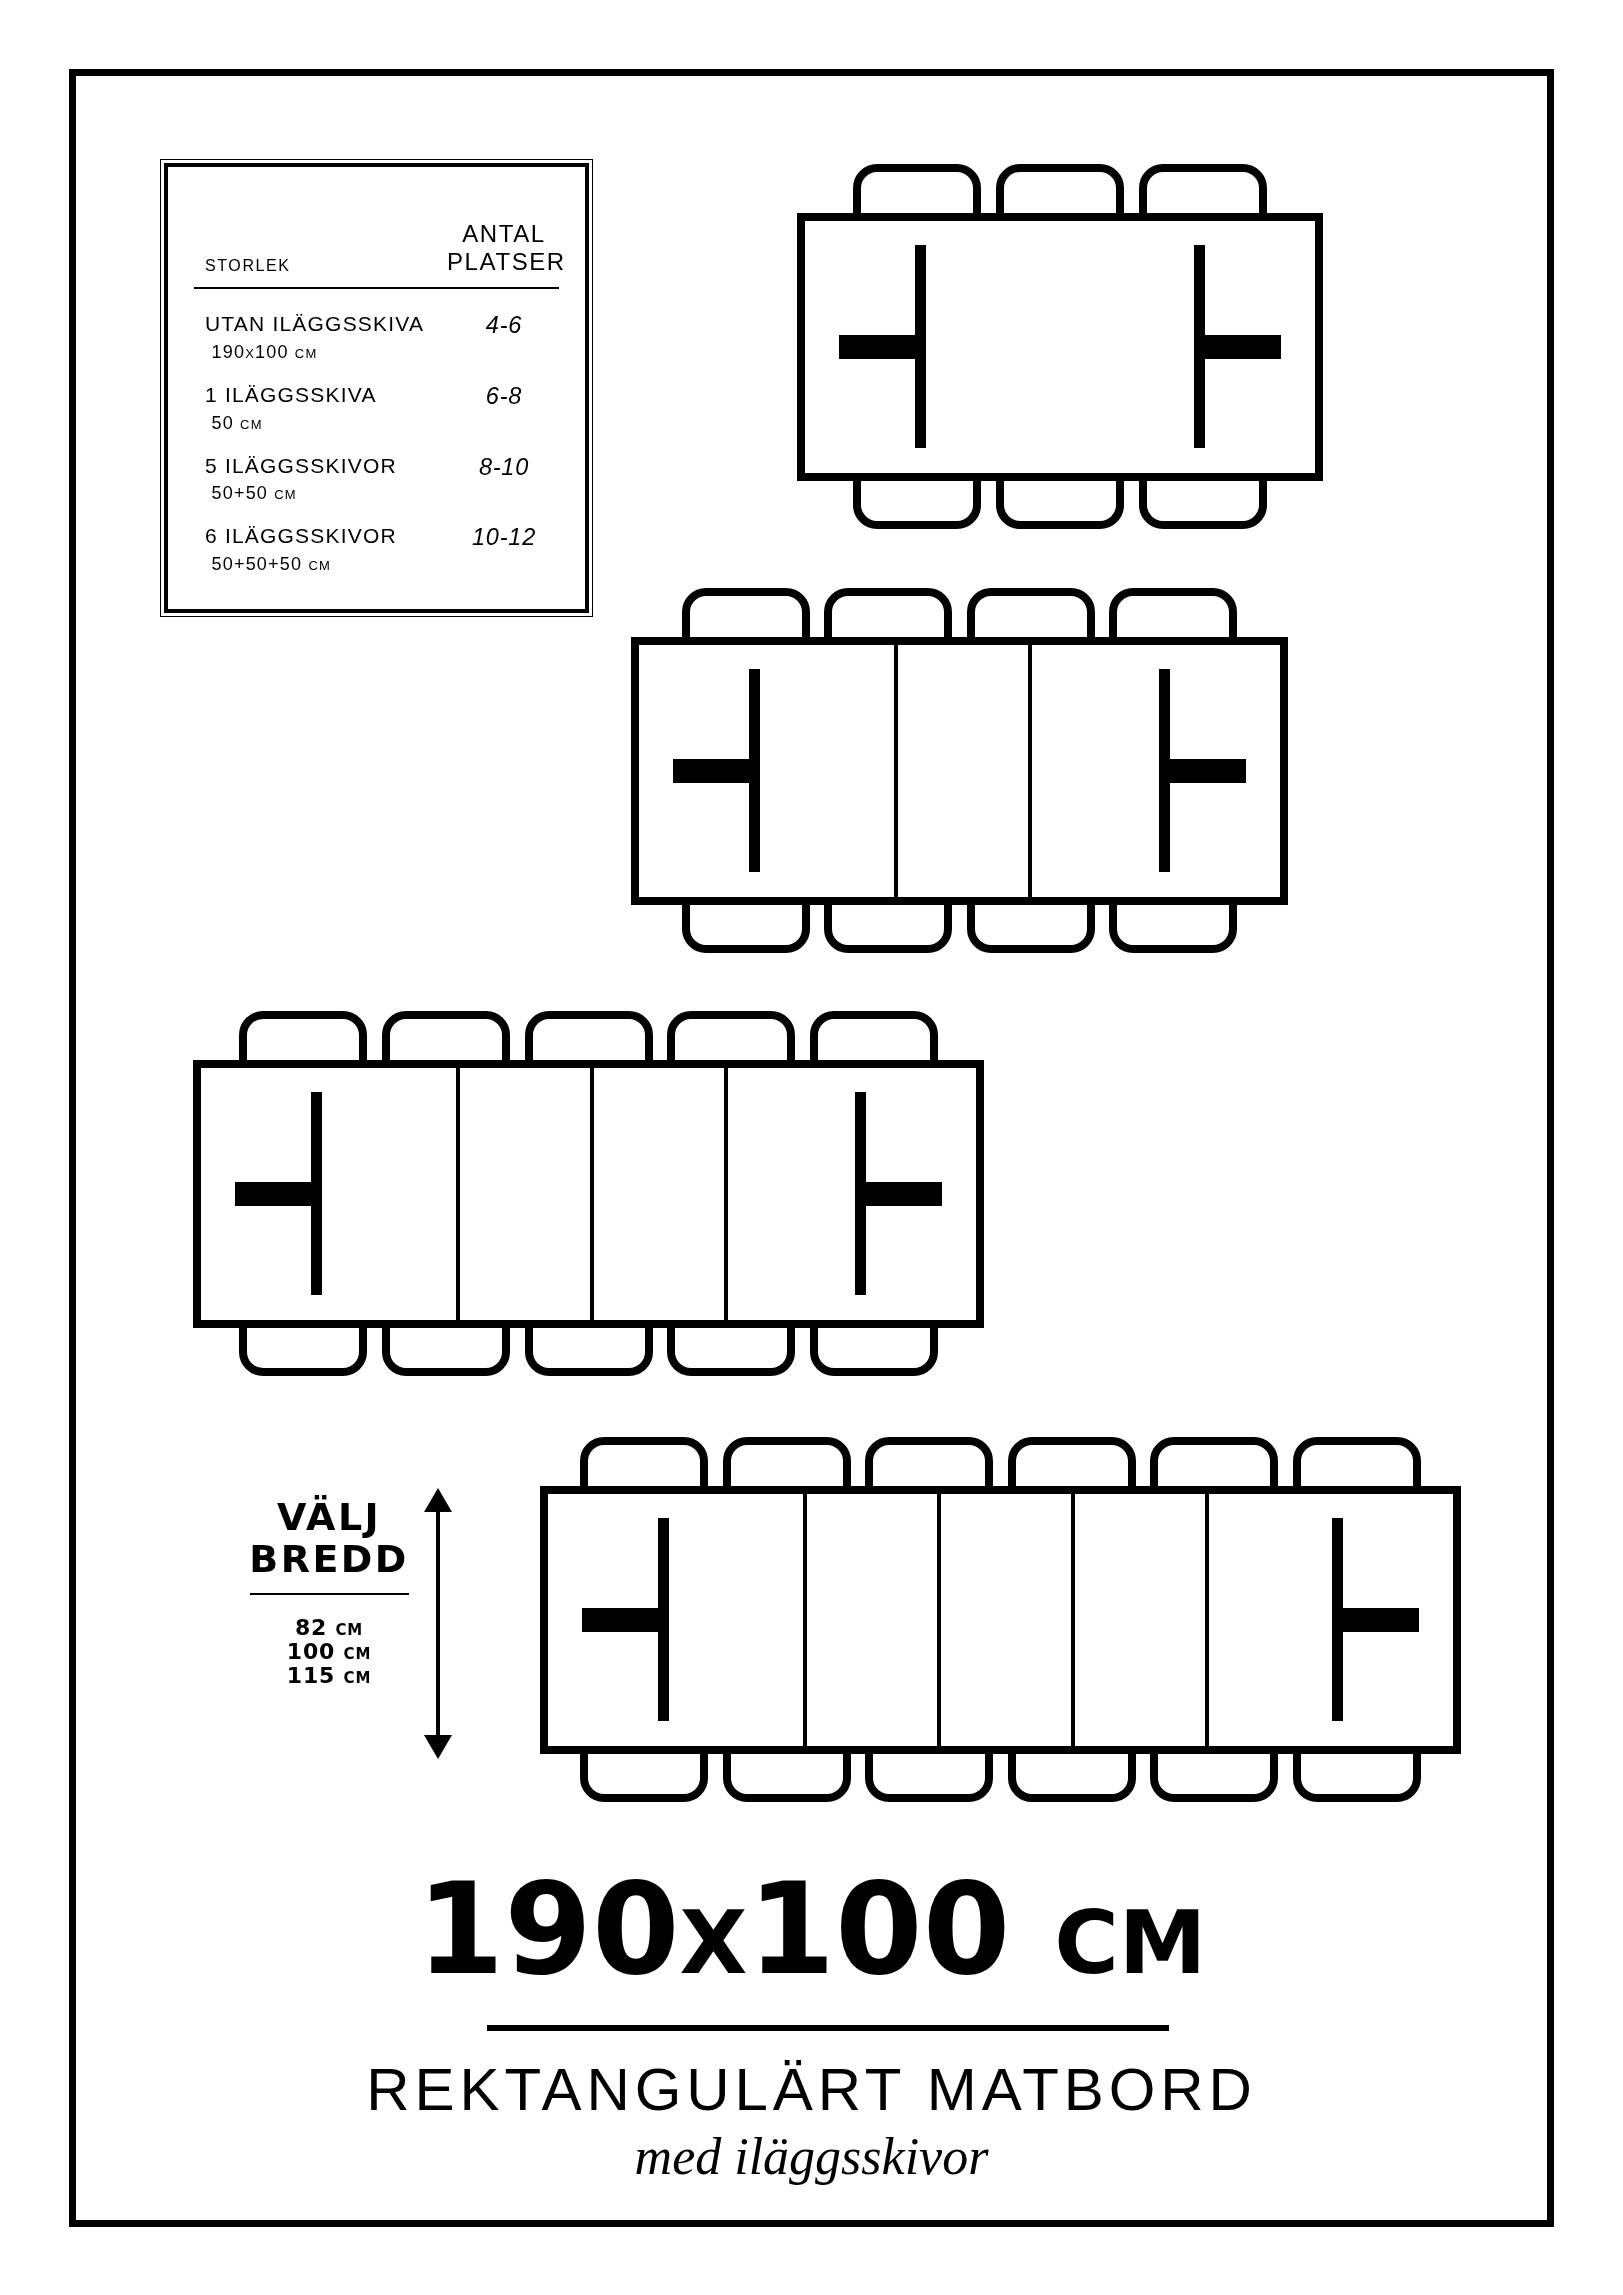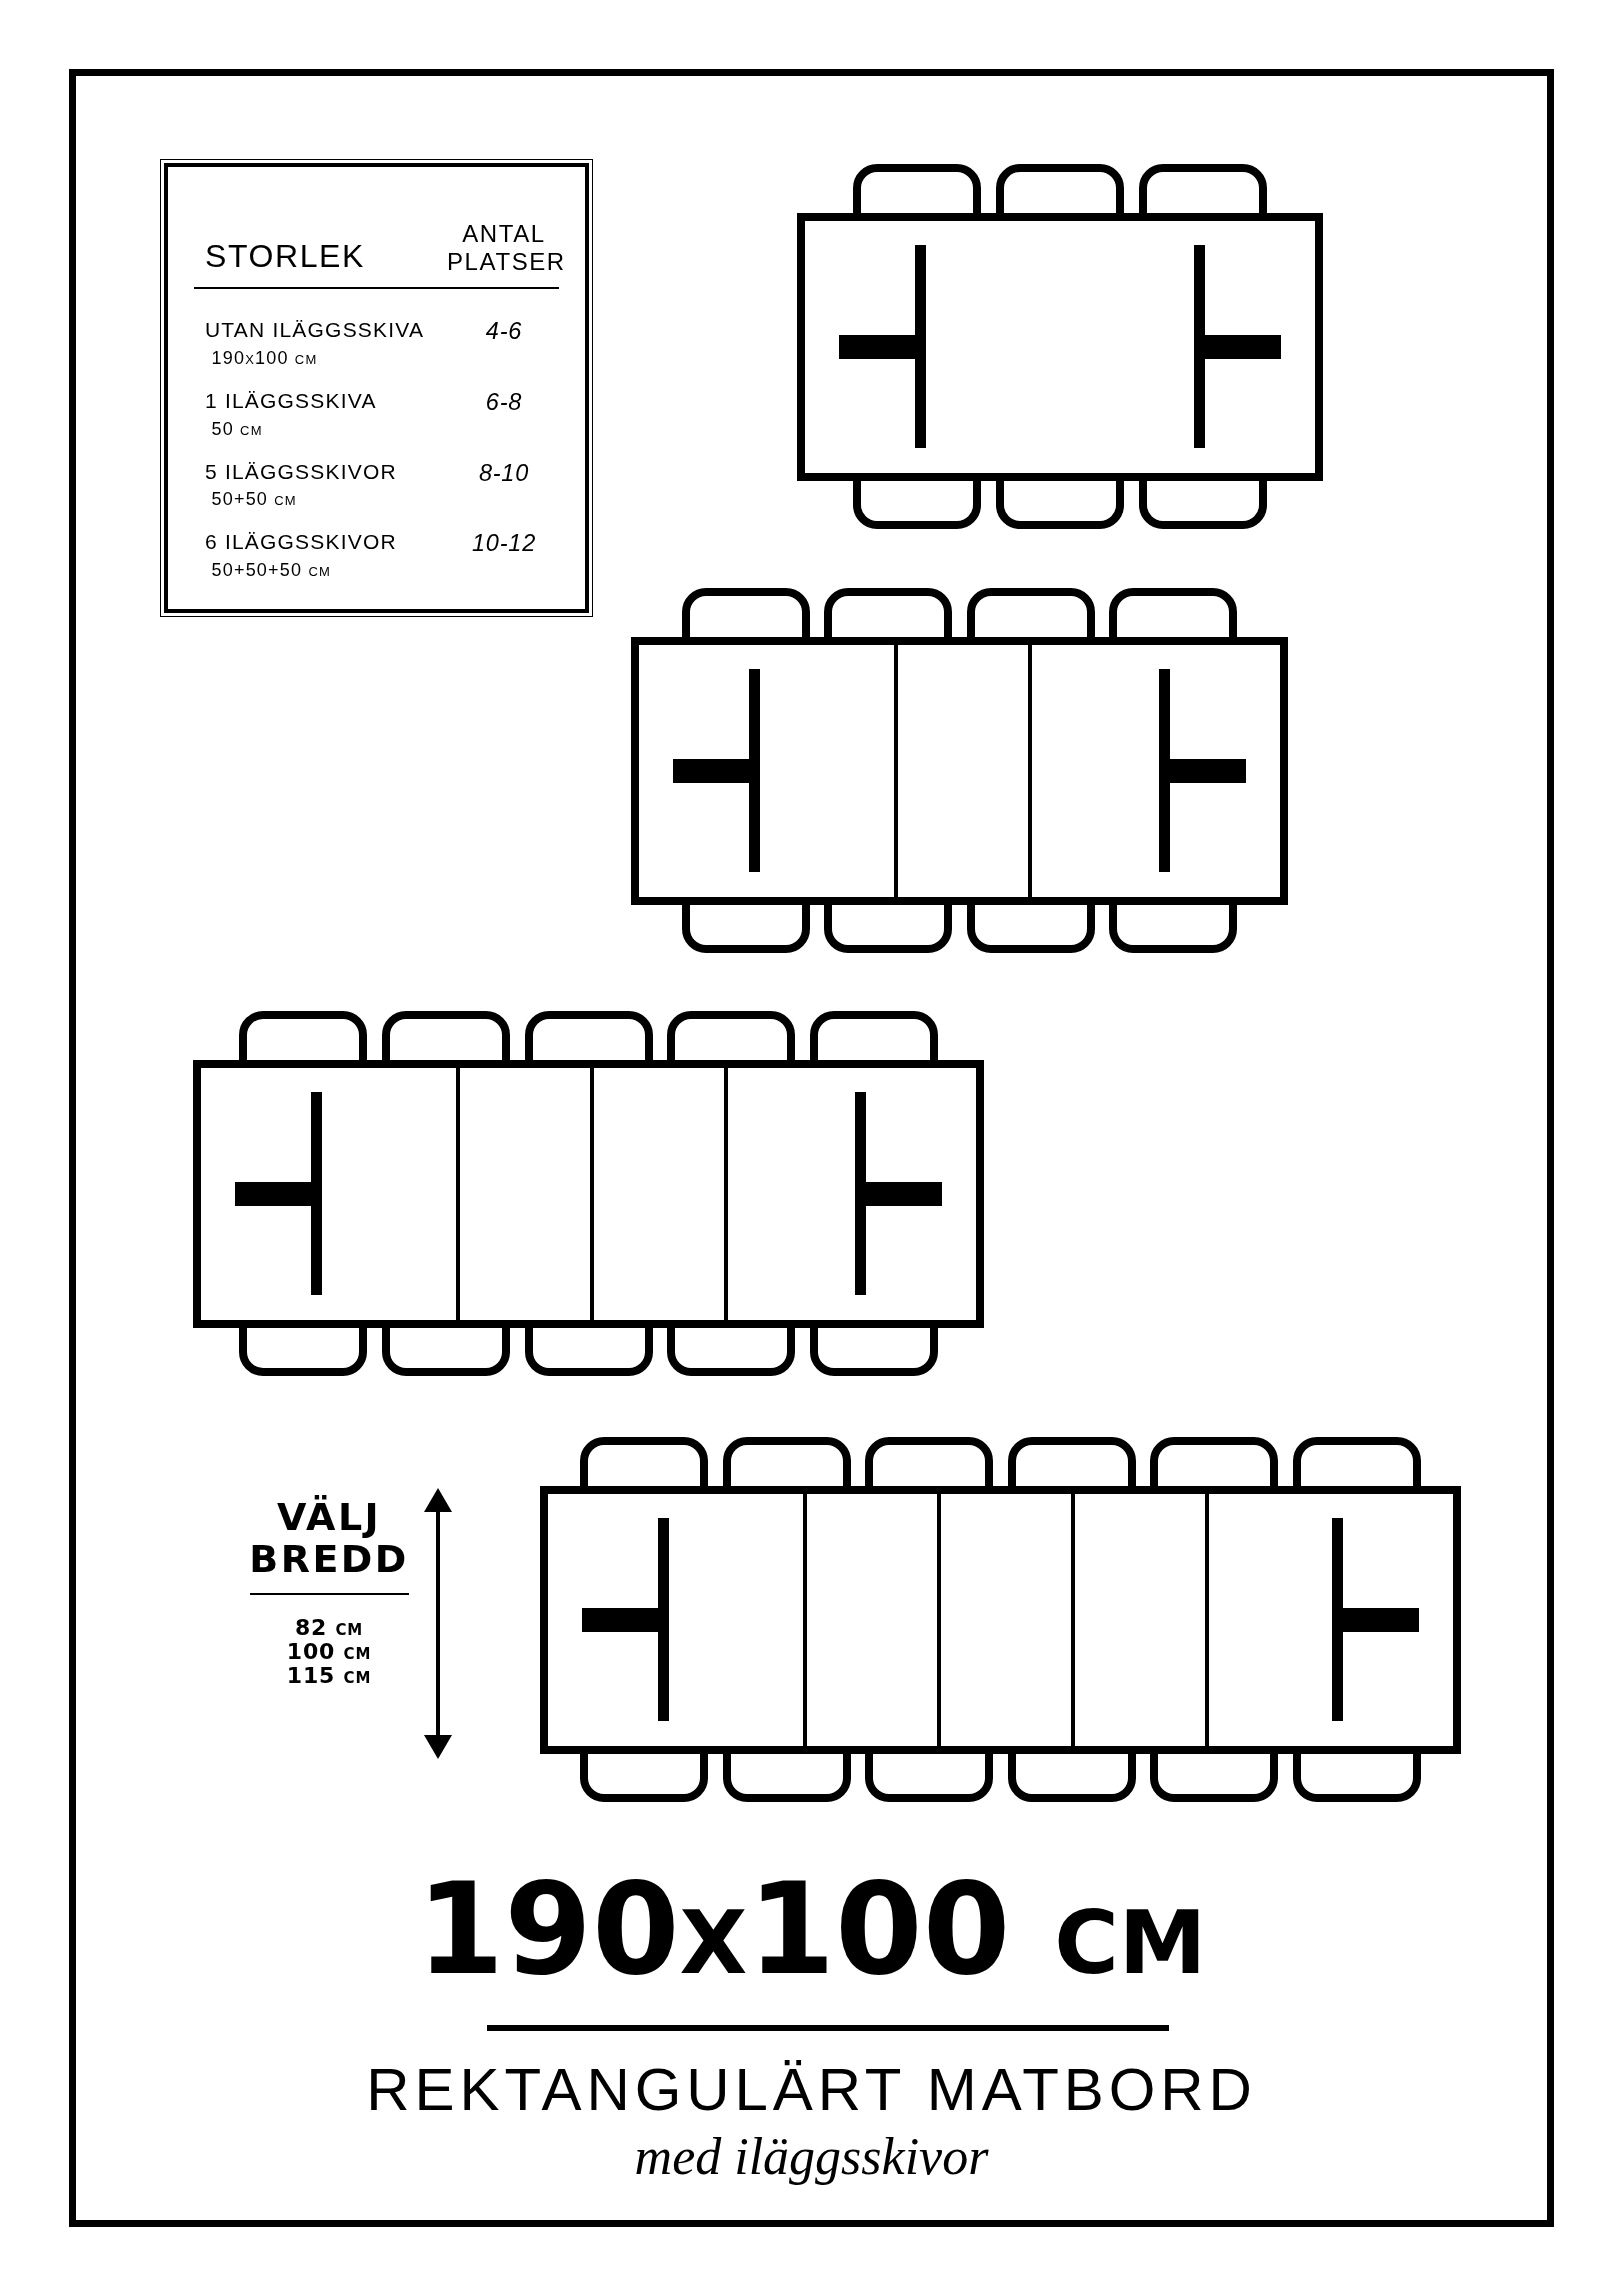--- a/index.html
+++ b/index.html
@@ -8,24 +8,24 @@
 
   
   .frame{position:absolute;left:69px;top:69px;width:1485px;height:2158px;
          border:7.3px solid #000;box-sizing:border-box;}
 
   
   .info-box{position:absolute;left:164px;top:163px;width:425px;height:450px;
             border:4px solid #000;outline:1.6px solid #000;outline-offset:3.2px;
             box-sizing:border-box;padding:36px 24px 0 37px;}
   .ib-header{display:flex;justify-content:space-between;align-items:flex-end;}
-  .ib-h-size{font-size:32px;letter-spacing:1.6px;}
+  .ib-h-size{font-size:16px;letter-spacing:1.6px;}
   .ib-h-seats{width:114px;font-size:24px;letter-spacing:1.6px;text-align:center;line-height:1.15;margin-top:17px;}
   .ib-rule{height:2.4px;background:#000;margin:11.4px 1.6px 0 -11.4px;}
-  .ib-rows{margin-top:29px;}
+  .ib-rows{margin-top:23px;}
   .ib-row{display:flex;align-items:flex-start;margin-bottom:20px;}
   .ib-row-main{flex:1;}
   .ib-row-label{font-size:21px;letter-spacing:1.2px;line-height:1.15;}
   .ib-row-size{font-size:18px;letter-spacing:1.2px;margin-top:5.7px;padding-left:6.5px;
                font-variant-caps:small-caps;}
   .ib-row-seats{width:114px;text-align:center;font-size:23.5px;letter-spacing:0.8px;font-style:italic;}
 
   
   .diagram{position:absolute;height:365px;}
   .chairs{position:absolute;left:0;right:0;height:89px;display:flex;

